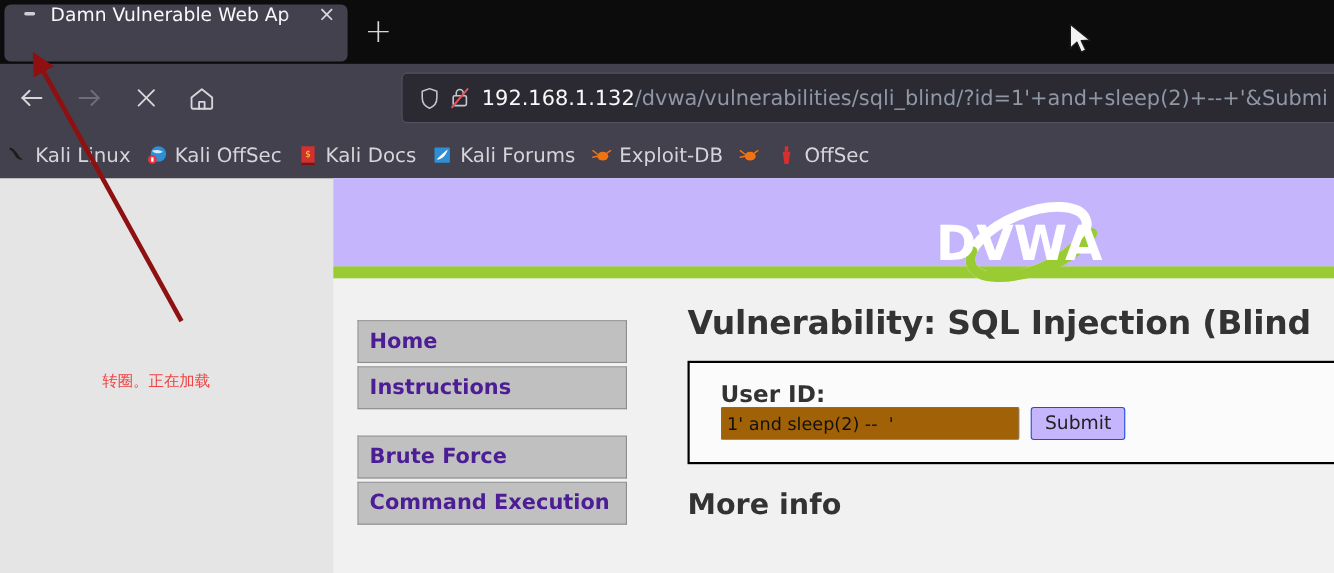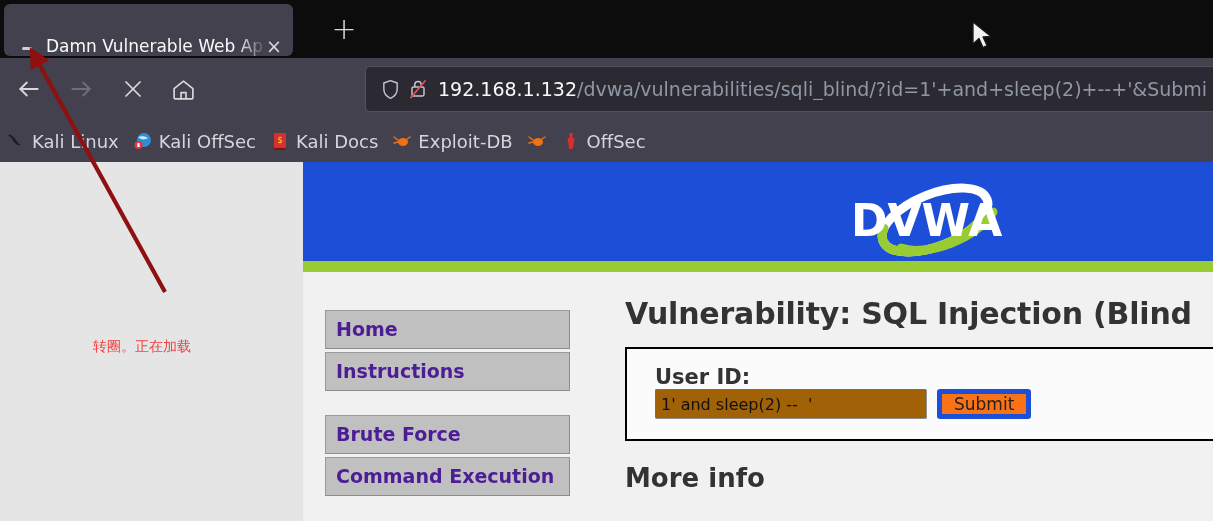--- a/index.html
+++ b/index.html
@@ -10,23 +10,23 @@
     font-family: "DejaVu Sans", "Liberation Sans", sans-serif;
   }
   #root { position: relative; width: 1213px; height: 521px; }
 
   
   .tabbar {
     position: absolute; left: 0; top: 0; width: 1213px; height: 58px;
     background: #0c0c0d;
   }
   .tab {
-    position: absolute; left: 4px; top: 4px; width: 289px; height: 52px;
+    position: absolute; left: 4px; top: 4px; width: 312px; height: 52px;
     background: #42414d; border-radius: 6px;
-    display: flex; align-items: flex-end; padding: 0 8px;
+    display: flex; align-items: flex-start; padding: 0 8px;
   }
   .tab-spinner {
     width: 16px; height: 16px; margin-left: 8px; margin-right: 10px;
     position: relative; flex: 0 0 auto;
   }
   .tab-spinner::before {
     content: ""; position: absolute; left: 2px; top: 7px;
     width: 10px; height: 3px; background: #cfcfd8; border-radius: 2px;
   }
   .tab-title {
@@ -84,21 +84,21 @@
   
   .viewport {
     position: absolute; left: 0; top: 162px; width: 1213px; height: 359px;
     background: #e5e5e5;
   }
   .dvwa-page {
     position: absolute; left: 303px; top: 0; width: 910px; height: 359px;
     background: #f1f1f1;
   }
   .dvwa-header {
-    position: relative; width: 100%; height: 99px; background: #1d4ed8;
+    position: relative; width: 100%; height: 80px; background: #c4b5fd;
   }
   .dvwa-logo {
     position: absolute; right: 195px; top: 18px; width: 175px; height: 82px;
   }
   .dvwa-greenbar { width: 100%; height: 11px; background: #9c3; }
 
   .dvwa-body { position: relative; width: 100%; }
 
   .menu { position: absolute; left: 22px; top: 38px; width: 245px; }
   .menu-item {
@@ -123,22 +123,22 @@
   .uid-input {
     width: 272px; height: 30px; padding: 12px 5px;
     font-family: "DejaVu Sans", "Liberation Sans", sans-serif; font-size: 16px;
     color: #111; background: #a16207;
     border: 1px solid #8f8f8f; border-top-color:#707070; border-left-color:#707070;
     border-radius: 2px; outline: none;
   }
   .submit-btn {
     margin-left: 10px; height: 30px; padding: 0 12px;
     font-family: "DejaVu Sans", "Liberation Sans", sans-serif; font-size: 17px;
-    color: #222; background: #f97316;
-    border: 5px solid #1d4ed8; border-radius: 3px; cursor: pointer;
+    color: #222; background: #c4b5fd;
+    border: 1px solid #1d4ed8; border-radius: 3px; cursor: pointer;
   }
   .moreinfo { margin-top: 22px; font-size: 26px; font-weight: bold; color: #333; }
 
   
   .anno-text {
     position: absolute; left: 93px; top: 338px;
     color: #ef4444; font-size: 14px; white-space: nowrap;
     font-family: "DejaVu Sans", sans-serif;
     text-align: right;
   }
@@ -230,20 +230,29 @@
       <span class="bm-ico">
         <svg width="20" height="20" viewBox="0 0 20 20">
             <rect x="4" y="2" width="12" height="15" fill="#d62f2f"></rect>
             <rect x="4" y="17" width="12" height="2" fill="#7d1212"></rect>
             <text x="10" y="12" font-size="8" fill="#ffdf3a" text-anchor="middle" font-family="DejaVu Sans">$</text>
           </svg>
       </span>
       <span class="bm-label">Kali Docs</span>
     </div>
 
+    <div class="bm">
+      <span class="bm-ico">
+        <svg width="20" height="20" viewBox="0 0 20 20">
+            <rect x="3" y="3" width="14" height="14" rx="1" fill="#2f8fd6"></rect>
+            <path d="M5 14c3-3 6-6 10-9-1 4-4 8-8 9z" fill="#fff"></path>
+          </svg>
+      </span>
+      <span class="bm-label">Kali Forums</span>
+    </div>
 
 
     <div class="bm">
       <span class="bm-ico">
         <svg width="20" height="20" viewBox="0 0 20 20">
             <ellipse cx="11" cy="11" rx="5" ry="4" fill="#ef7215"></ellipse>
             <path d="M6 9 2 6M6 11 2 12M15 8l3-2" stroke="#ef7215" stroke-width="1.4" fill="none" stroke-linecap="round"></path>
           </svg>
       </span>
       <span class="bm-label">Exploit-DB</span>

